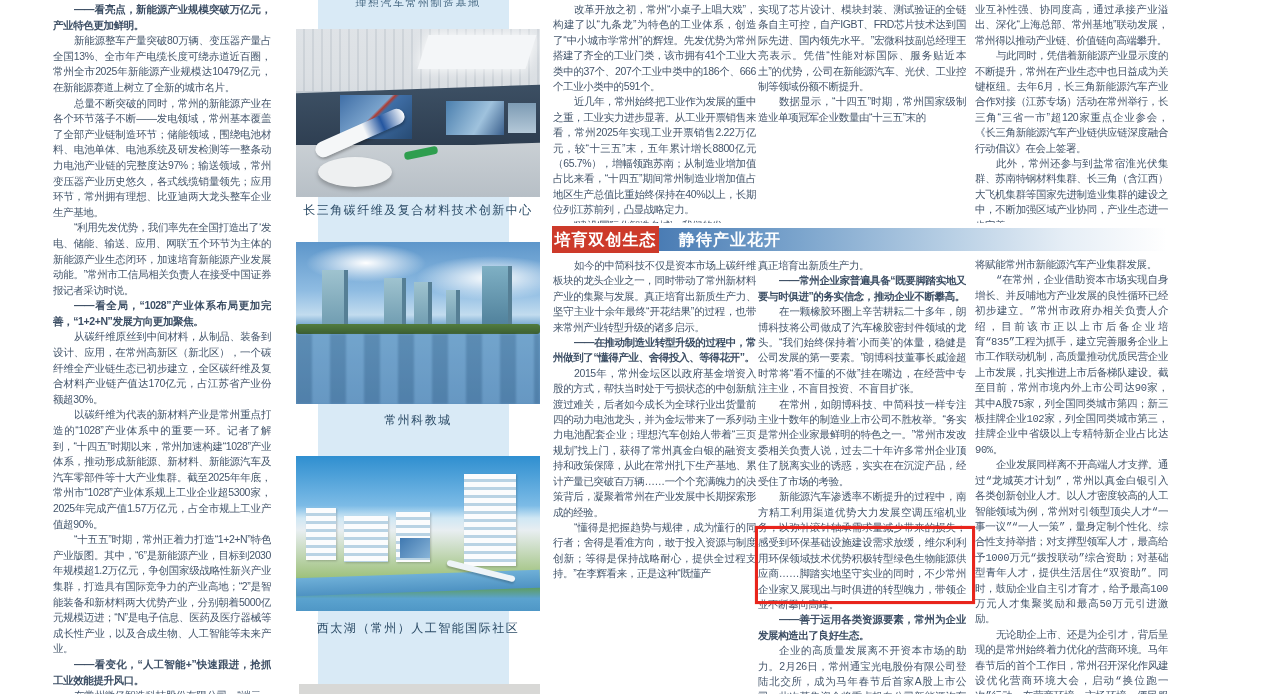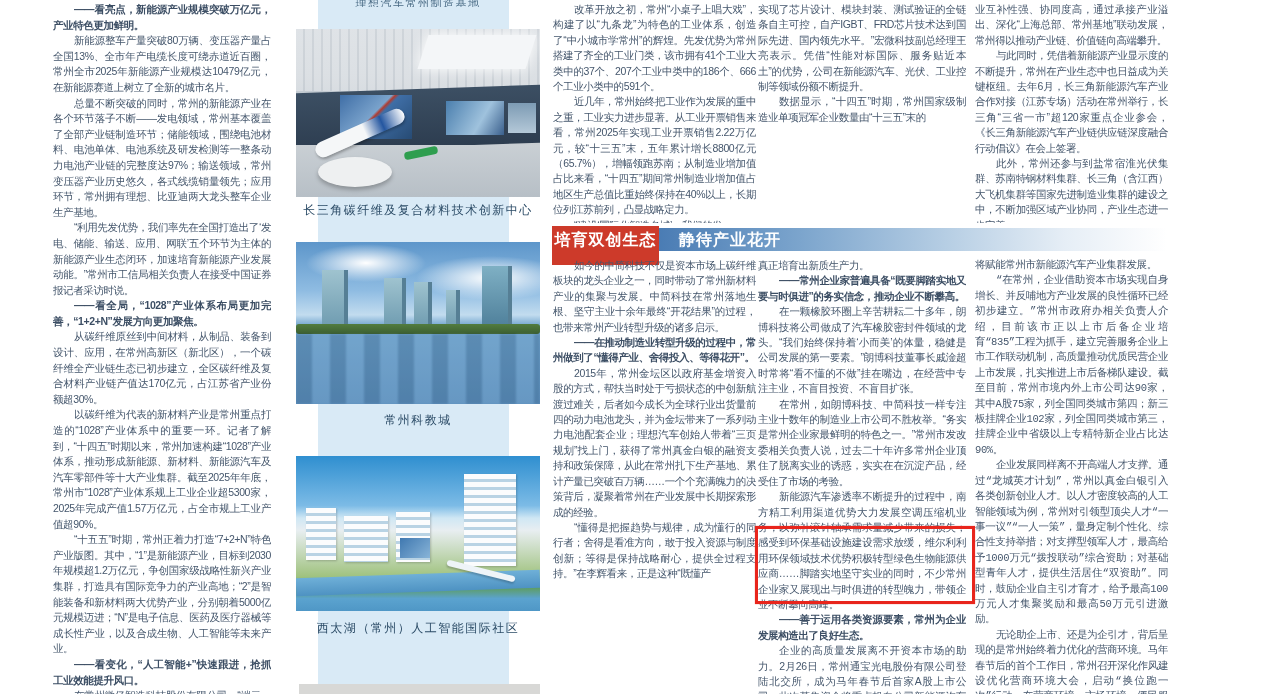--- a/index.html
+++ b/index.html
@@ -67,21 +67,21 @@
   .ph3 .t2{left:10px;top:52px;width:30px;height:52px;}
   .ph3 .t3{left:48px;top:60px;width:44px;height:46px;}
   .ph3 .t4{left:100px;top:56px;width:34px;height:50px;}
   .ph3 .screen{position:absolute;left:104px;top:82px;width:30px;height:20px;
        background:linear-gradient(135deg,#3f78b0,#88b4d8);}
   .ph3 .canal{position:absolute;left:0;top:118px;width:100%;height:18px;
        background:linear-gradient(180deg,#6fb0d8,#4e92c2);transform:rotate(-2deg);}
   .ph3 .bridge{position:absolute;left:150px;top:112px;width:70px;height:6px;border-radius:3px;
        background:#eef4f8;transform:rotate(14deg);box-shadow:0 2px 2px rgba(0,0,0,.2);}
   
-  .sec-tag{position:absolute;left:552px;top:226px;width:107px;height:39px;background:#cd3a2a;
+  .sec-tag{position:absolute;left:552px;top:226px;width:107px;height:27px;background:#cd3a2a;
        color:#fff;font-weight:bold;font-size:16px;line-height:27px;text-align:center;letter-spacing:1px;}
   .sec-band{position:absolute;left:659px;top:228px;width:508px;height:23px;
        background:linear-gradient(90deg,#4a7cb4 0%,#7ca5cd 28%,#b9d0e5 58%,#e6eef6 80%,#ffffff 100%);
        color:#fff;font-weight:bold;font-size:16px;line-height:23px;padding-left:20px;
        box-sizing:border-box;letter-spacing:1px;}
   
   .redbox{position:absolute;left:755px;top:526px;width:214px;height:72px;
        border:3px solid #e8251c;box-shadow:0 0 1px rgba(232,37,28,.6);}
 </style>
 </head>
@@ -92,21 +92,21 @@
   <div class="ribbon"></div>
 
   <div class="col" style="left:53px;top:2px;width:218px;height:692px;line-height:15.6px;">
       <p class="lead">——看亮点，新能源产业规模突破万亿元，产业特色更加鲜明。</p>
       <p>新能源整车产量突破80万辆、变压器产量占全国13%、全市年产电缆长度可绕赤道近百圈，常州全市2025年新能源产业规模达10479亿元，在新能源赛道上树立了全新的城市名片。</p>
       <p>总量不断突破的同时，常州的新能源产业在各个环节落子不断——发电领域，常州基本覆盖了全部产业链制造环节；储能领域，围绕电池材料、电池单体、电池系统及研发检测等一整条动力电池产业链的完整度达97%；输送领域，常州变压器产业历史悠久，各式线缆销量领先；应用环节，常州拥有理想、比亚迪两大龙头整车企业生产基地。</p>
       <p>“利用先发优势，我们率先在全国打造出了‘发电、储能、输送、应用、网联’五个环节为主体的新能源产业生态闭环，加速培育新能源产业发展动能。”常州市工信局相关负责人在接受中国证券报记者采访时说。</p>
       <p class="lead">——看全局，“1028”产业体系布局更加完善，“1+2+N”发展方向更加聚焦。</p>
       <p>从碳纤维原丝到中间材料，从制品、装备到设计、应用，在常州高新区（新北区），一个碳纤维全产业链生态已初步建立，全区碳纤维及复合材料产业链产值达170亿元，占江苏省产业份额超30%。</p>
       <p>以碳纤维为代表的新材料产业是常州重点打造的“1028”产业体系中的重要一环。记者了解到，“十四五”时期以来，常州加速构建“1028”产业体系，推动形成新能源、新材料、新能源汽车及汽车零部件等十大产业集群。截至2025年年底，常州市“1028”产业体系规上工业企业超5300家，2025年完成产值1.57万亿元，占全市规上工业产值超90%。</p>
-      <p>“十五五”时期，常州正着力打造“7+2+N”特色产业版图。其中，“1”是新能源产业，目标到2030年规模超1.2万亿元，争创国家级战略性新兴产业集群，打造具有国际竞争力的产业高地；“2”是智能装备和新材料两大优势产业，分别朝着5000亿元规模迈进；“N”是电子信息、医药及医疗器械等成长性产业，以及合成生物、人工智能等未来产业。</p>
+      <p>“十五五”时期，常州正着力打造“1+2+N”特色产业版图。其中，“6”是新能源产业，目标到2030年规模超1.2万亿元，争创国家级战略性新兴产业集群，打造具有国际竞争力的产业高地；“2”是智能装备和新材料两大优势产业，分别朝着5000亿元规模迈进；“N”是电子信息、医药及医疗器械等成长性产业，以及合成生物、人工智能等未来产业。</p>
       <p class="lead">——看变化，“人工智能+”快速跟进，抢抓工业效能提升风口。</p>
       <p>在常州微亿智造科技股份有限公司，“端云一体”具身智能工业机器人依托AI感知、决策、规划能力，实现对任意复杂表面物体的高精密检测与修复；在中盐金坛盐化有限责任公司，一体化智慧仓储系统深度融合了多种先进的人工智能技术，能够自动识别盐产品的种类、规格、存储位置以及数量变化。如今，人工智能赋能工业提质增效</p>
     </div>
 
   <div class="col" style="left:553px;top:2px;width:203px;height:221px;">
       <p>改革开放之初，常州“小桌子上唱大戏”，构建了以“九条龙”为特色的工业体系，创造了“中小城市学常州”的辉煌。先发优势为常州搭建了齐全的工业门类，该市拥有41个工业大类中的37个、207个工业中类中的186个、666个工业小类中的591个。</p>
       <p>近几年，常州始终把工业作为发展的重中之重，工业实力进步显著。从工业开票销售来看，常州2025年实现工业开票销售2.22万亿元，较“十三五”末，五年累计增长8800亿元（65.7%），增幅领跑苏南；从制造业增加值占比来看，“十四五”期间常州制造业增加值占地区生产总值比重始终保持在40%以上，长期位列江苏前列，凸显战略定力。</p>
       <p>“建设‘国际化智造名城’，我们的发</p>
     </div>
   <div class="col" style="left:758px;top:2px;width:208px;height:221px;">
@@ -116,21 +116,21 @@
   <div class="col" style="left:975px;top:2px;width:193px;height:221px;">
       <p class="noindent">业互补性强、协同度高，通过承接产业溢出、深化“上海总部、常州基地”联动发展，常州得以推动产业链、价值链向高端攀升。</p>
       <p>与此同时，凭借着新能源产业显示度的不断提升，常州在产业生态中也日益成为关键枢纽。去年6月，长三角新能源汽车产业合作对接（江苏专场）活动在常州举行，长三角“三省一市”超120家重点企业参会，《长三角新能源汽车产业链供应链深度融合行动倡议》在会上签署。</p>
       <p>此外，常州还参与到盐常宿淮光伏集群、苏南特钢材料集群、长三角（含江西）大飞机集群等国家先进制造业集群的建设之中，不断加强区域产业协同，产业生态进一步完善。</p>
     </div>
 
   <div class="sec-tag">培育双创生态</div>
   <div class="sec-band">静待产业花开</div>
 
   <div class="col" style="left:553px;top:258px;width:203px;height:436px;">
-      <p>如今的中简科技不仅是资本市场上碳纤维板块的龙头企业之一，同时带动了常州新材料产业的集聚与发展。中简科技在常州落地生根、坚守主业十余年最终“开花结果”的过程，也带来常州产业转型升级的诸多启示。</p>
+      <p>如今的中简科技不仅是资本市场上碳纤维板块的龙头企业之一，同时带动了常州新材料产业的集聚与发展。真正培育出新质生产力、坚守主业十余年最终“开花结果”的过程，也带来常州产业转型升级的诸多启示。</p>
       <p class="lead">——在推动制造业转型升级的过程中，常州做到了“懂得产业、舍得投入、等得花开”。</p>
       <p>2015年，常州金坛区以政府基金增资入股的方式，帮扶当时处于亏损状态的中创新航渡过难关，后者如今成长为全球行业出货量前四的动力电池龙头，并为金坛带来了一系列动力电池配套企业；理想汽车创始人带着“三页规划”找上门，获得了常州真金白银的融资支持和政策保障，从此在常州扎下生产基地、累计产量已突破百万辆……一个个充满魄力的决策背后，凝聚着常州在产业发展中长期探索形成的经验。</p>
       <p>“懂得是把握趋势与规律，成为懂行的同行者；舍得是看准方向，敢于投入资源与制度创新；等得是保持战略耐心，提供全过程支持。”在李辉看来，正是这种“既懂产</p>
     </div>
   <div class="col" style="left:758px;top:258px;width:208px;height:436px;">
       <p class="noindent">真正培育出新质生产力。</p>
       <p class="lead">——常州企业家普遍具备“既要脚踏实地又要与时俱进”的务实信念，推动企业不断攀高。</p>
       <p>在一颗橡胶环圈上辛苦耕耘二十多年，朗博科技将公司做成了汽车橡胶密封件领域的龙头。“我们始终保持着‘小而美’的体量，稳健是公司发展的第一要素。”朗博科技董事长戚淦超时常将“看不懂的不做”挂在嘴边，在经营中专注主业，不盲目投资、不盲目扩张。</p>
       <p>在常州，如朗博科技、中简科技一样专注主业十数年的制造业上市公司不胜枚举。“务实是常州企业家最鲜明的特色之一。”常州市发改委相关负责人说，过去二十年许多常州企业顶住了脱离实业的诱惑，实实在在沉淀产品，经受住了市场的考验。</p>
       <p>新能源汽车渗透率不断提升的过程中，南方精工利用渠道优势大力发展空调压缩机业务，以弥补滚针轴承需求量减少带来的损失；感受到环保基础设施建设需求放缓，维尔利利用环保领域技术优势积极转型绿色生物能源供应商……脚踏实地坚守实业的同时，不少常州企业家又展现出与时俱进的转型魄力，带领企业不断攀向高峰。</p>

